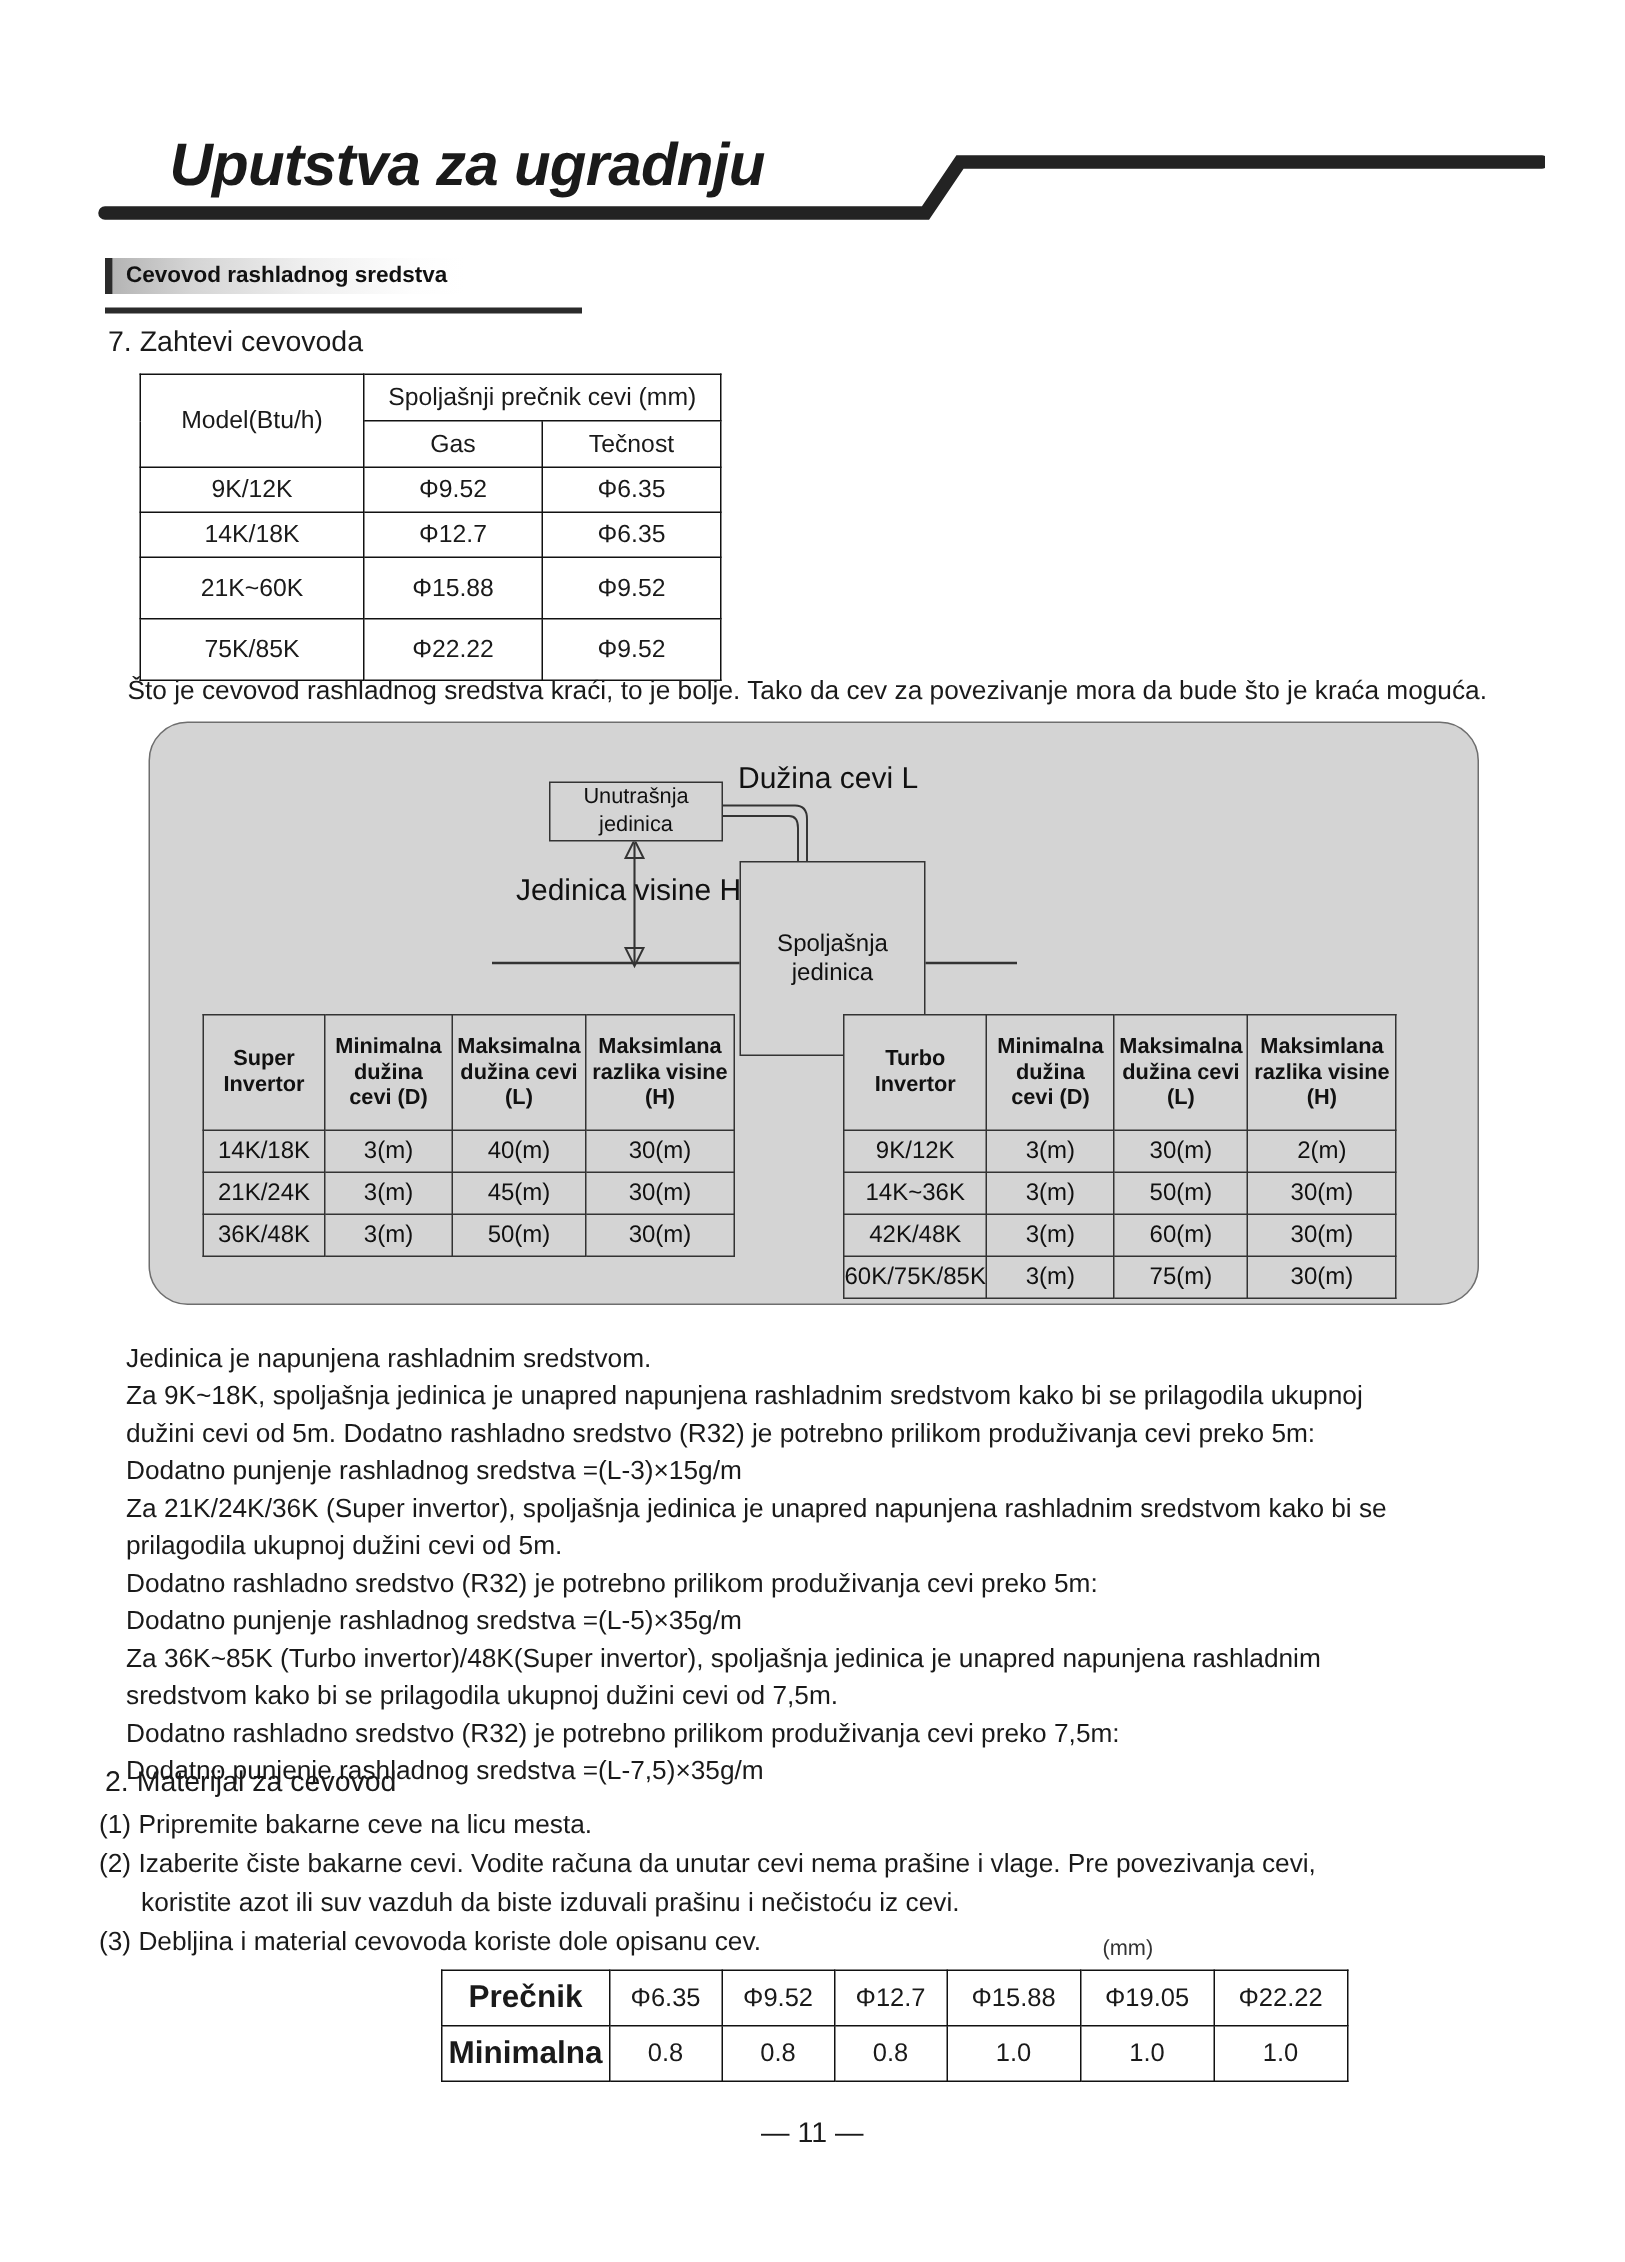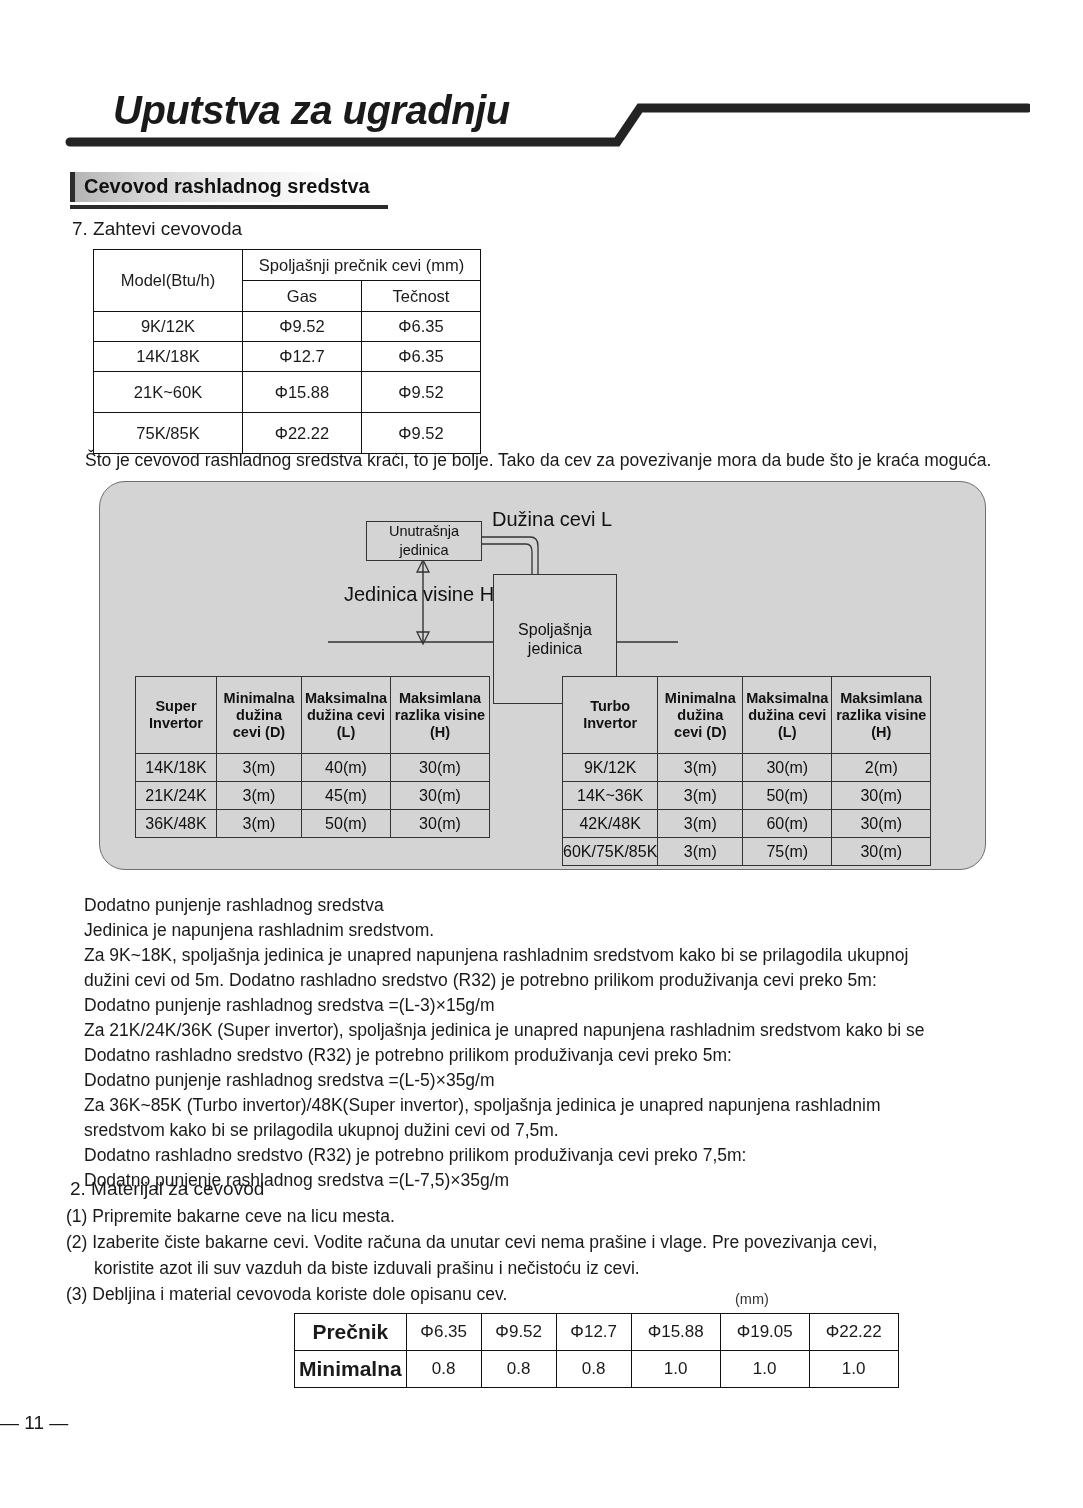--- a/index.html
+++ b/index.html
@@ -21,21 +21,21 @@
     font-family:"Liberation Sans", sans-serif;
     white-space:nowrap;
   }
   .hdr-rule{position:absolute; left:60px; top:84px; width:970px; height:70px;}
 
   
   .badge-wrap{position:absolute; left:70px; top:172px;}
   .badge{
     display:inline-block;
     padding:3px 12px 4px 9px;
-    font-size:20px; font-weight:bold;
+    font-size:15px; font-weight:bold;
     background:linear-gradient(to right,#b4b4b4 0%,#d4d4d4 22%,#efefef 55%,#fdfdfd 85%,#ffffff 100%);
     border-left:5px solid #2b2b2b;
     color:#111;
     white-space:nowrap;
   }
   .badge-underline{
     position:absolute; left:0; top:33px; width:318px; height:4px;
     background:#2b2b2b;
   }
 
@@ -117,21 +117,21 @@
     position:absolute; left:294px; top:1313px;
     border:1.7px solid #111; font-size:17px;
   }
   .t3 td{border:1.3px solid #111; text-align:center; height:36px; padding:0 4px;}
   .t3 .lblcell{font-weight:bold; width:84px; font-size:21px;}
   .t3 .dcell{width:66px;}
   .t3 .dcell-w{width:80px;}
 
   .pagenum{
     position:absolute; left:0; top:1412px; width:1083px;
-    font-size:19px; color:#1a1a1a;
+    text-align:center; font-size:19px; color:#1a1a1a;
   }
 </style>
 </head>
 <body>
 
 <div class="page">
 
   <div class="hdr-title">Uputstva za ugradnju</div>
   <svg class="hdr-rule" viewBox="0 0 970 70">
     <path d="M10,58 L557,58 L580,24 L968,24" fill="none" stroke="#232323" stroke-width="9" stroke-linecap="round" stroke-linejoin="miter"></path>
@@ -297,26 +297,26 @@
           <td>60K/75K/85K</td>
           <td>3(m)</td>
           <td>75(m)</td>
           <td>30(m)</td>
         </tr>
       </tbody>
     </table>
   </div>
 
   <div class="para" style="left:84px; top:893px;">
-    <div>Dodatno punjenje rashladnog sredstva</div>
     <div>Jedinica je napunjena rashladnim sredstvom.</div>
     <div>Za 9K~18K, spoljašnja jedinica je unapred napunjena rashladnim sredstvom kako bi se prilagodila ukupnoj</div>
     <div>dužini cevi od 5m. Dodatno rashladno sredstvo (R32) je potrebno prilikom produživanja cevi preko 5m:</div>
     <div>Dodatno punjenje rashladnog sredstva =(L-3)×15g/m</div>
     <div>Za 21K/24K/36K (Super invertor), spoljašnja jedinica je unapred napunjena rashladnim sredstvom kako bi se</div>
+    <div>prilagodila ukupnoj dužini cevi od 5m.</div>
     <div>Dodatno rashladno sredstvo (R32) je potrebno prilikom produživanja cevi preko 5m:</div>
     <div>Dodatno punjenje rashladnog sredstva =(L-5)×35g/m</div>
     <div>Za  36K~85K (Turbo invertor)/48K(Super invertor), spoljašnja jedinica je unapred napunjena rashladnim</div>
     <div>sredstvom kako bi se prilagodila ukupnoj dužini cevi od 7,5m.</div>
     <div>Dodatno rashladno sredstvo (R32) je potrebno prilikom produživanja cevi preko 7,5m:</div>
     <div>Dodatno punjenje rashladnog sredstva =(L-7,5)×35g/m</div>
   </div>
 
   <div class="h-num" style="left:70px; top:1178px;">2.  Materijal za cevovod</div>
 

